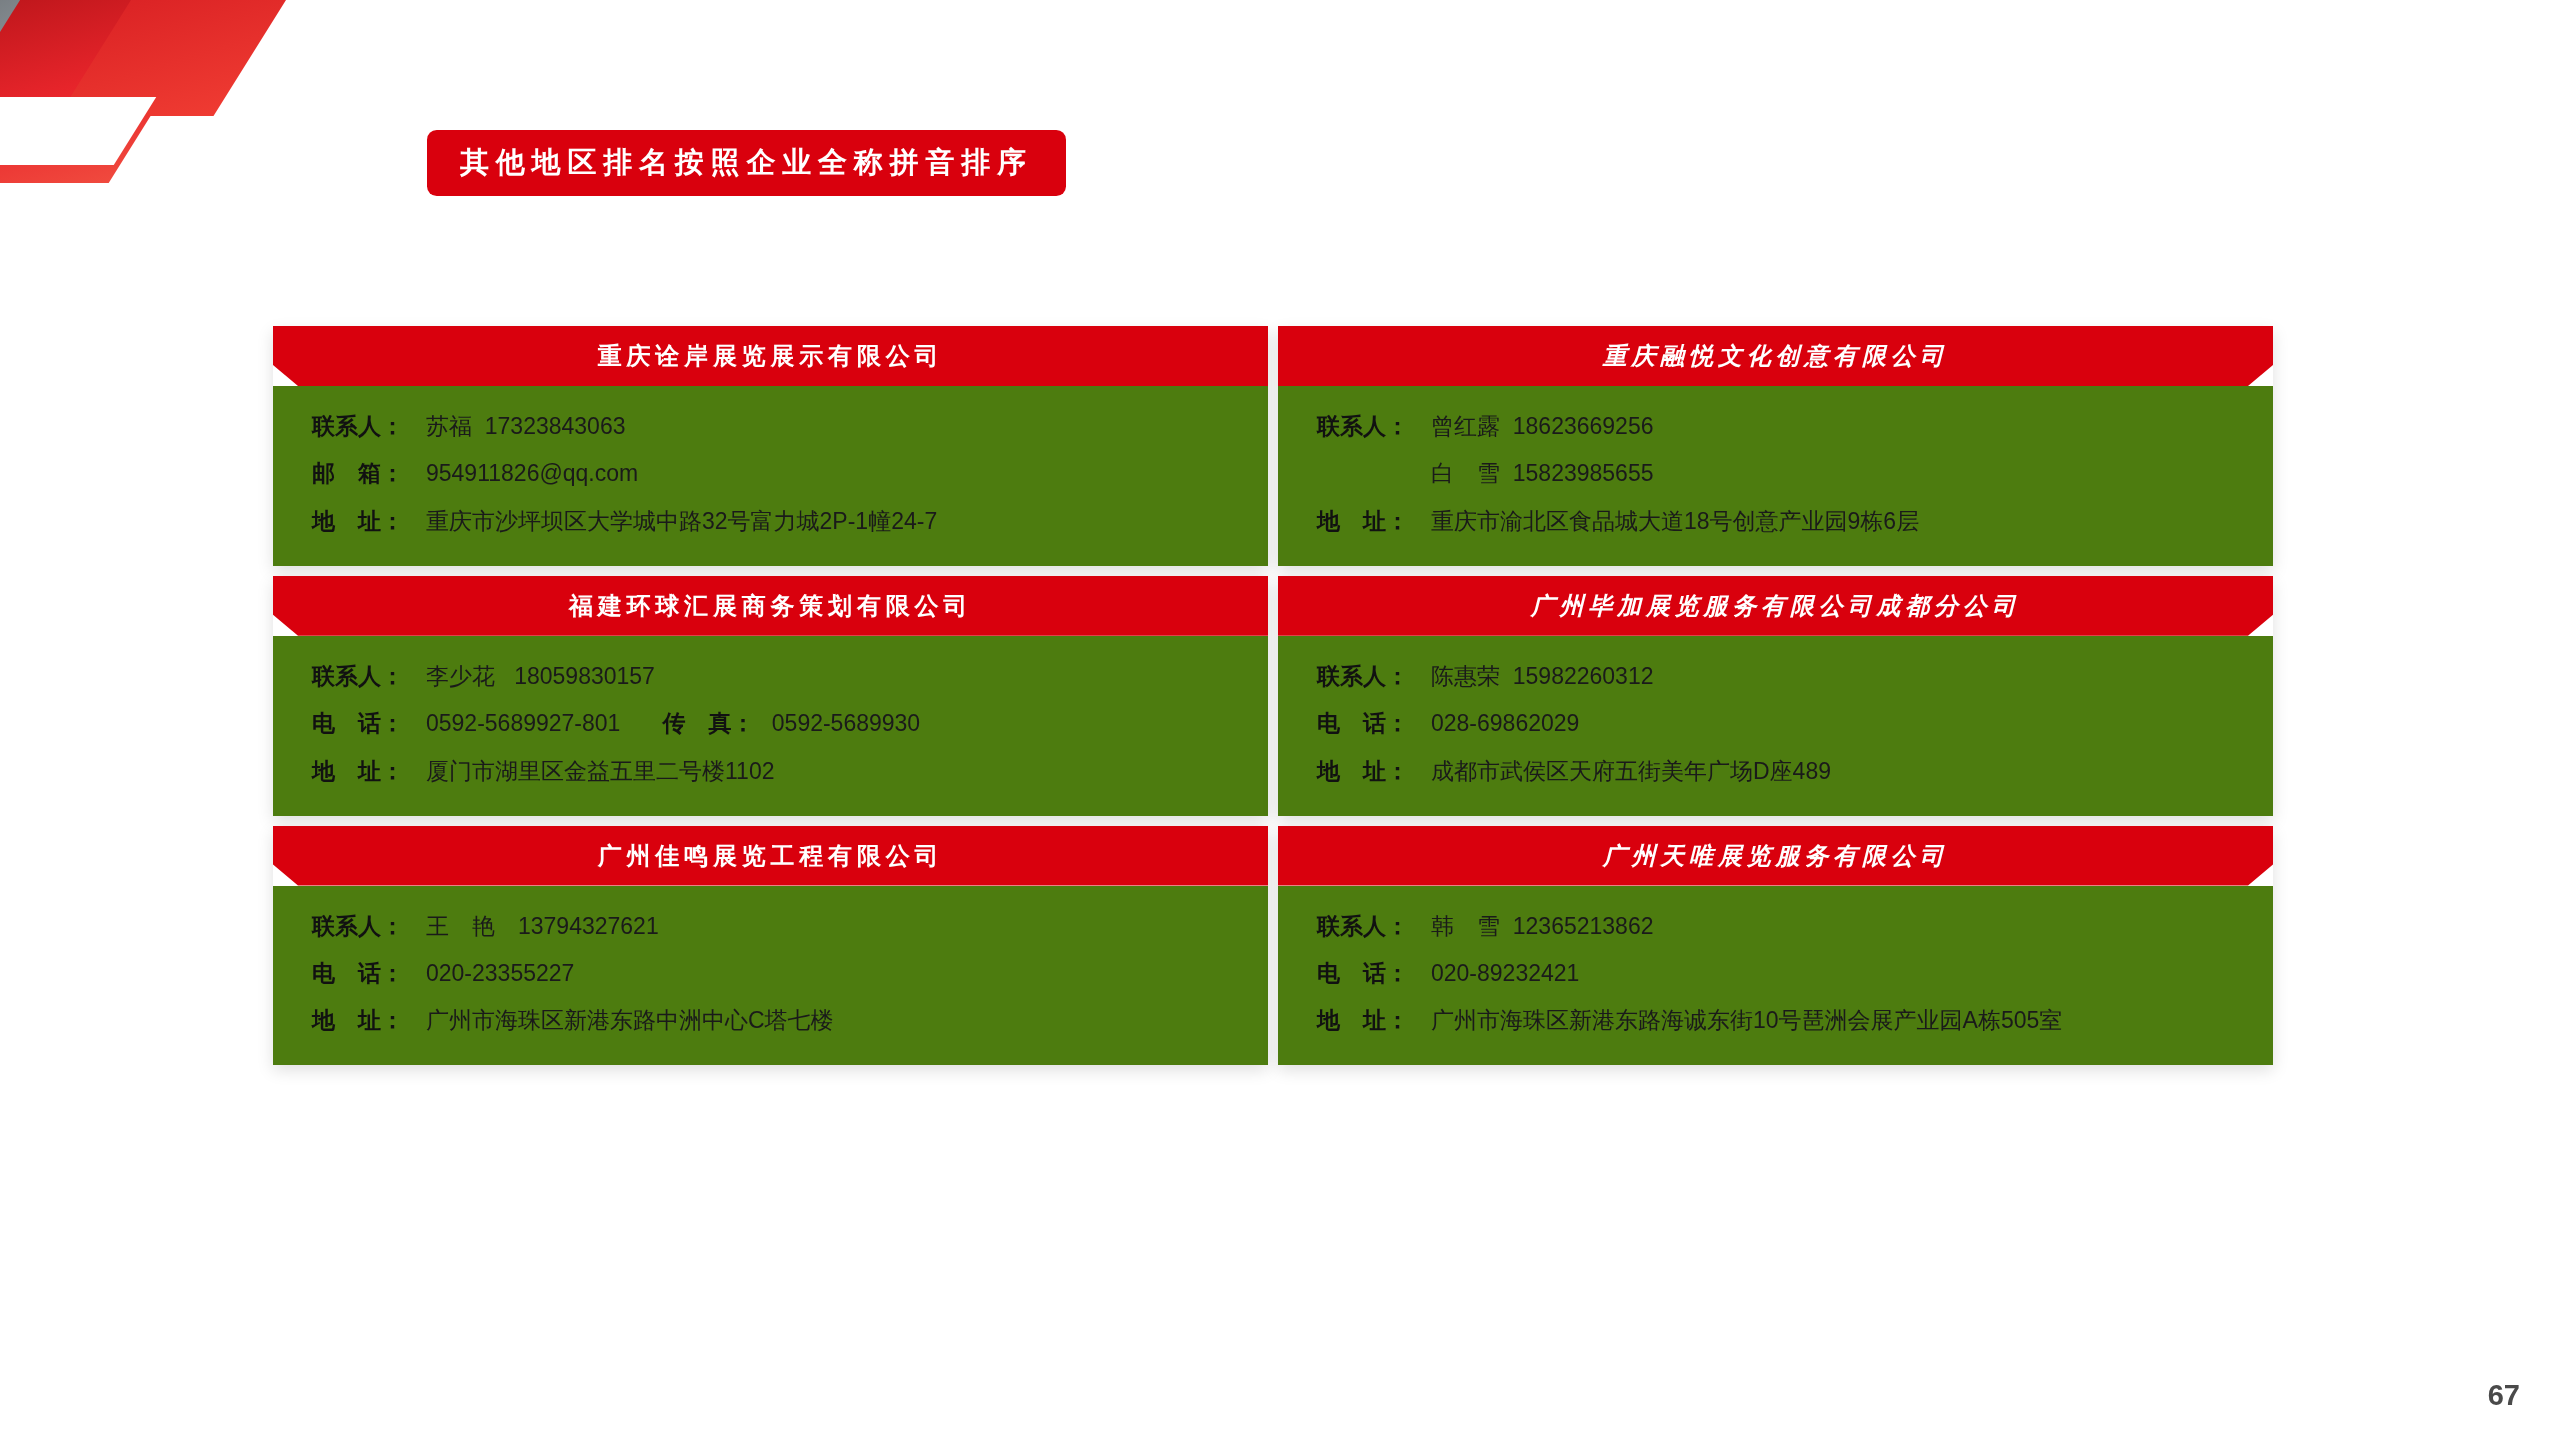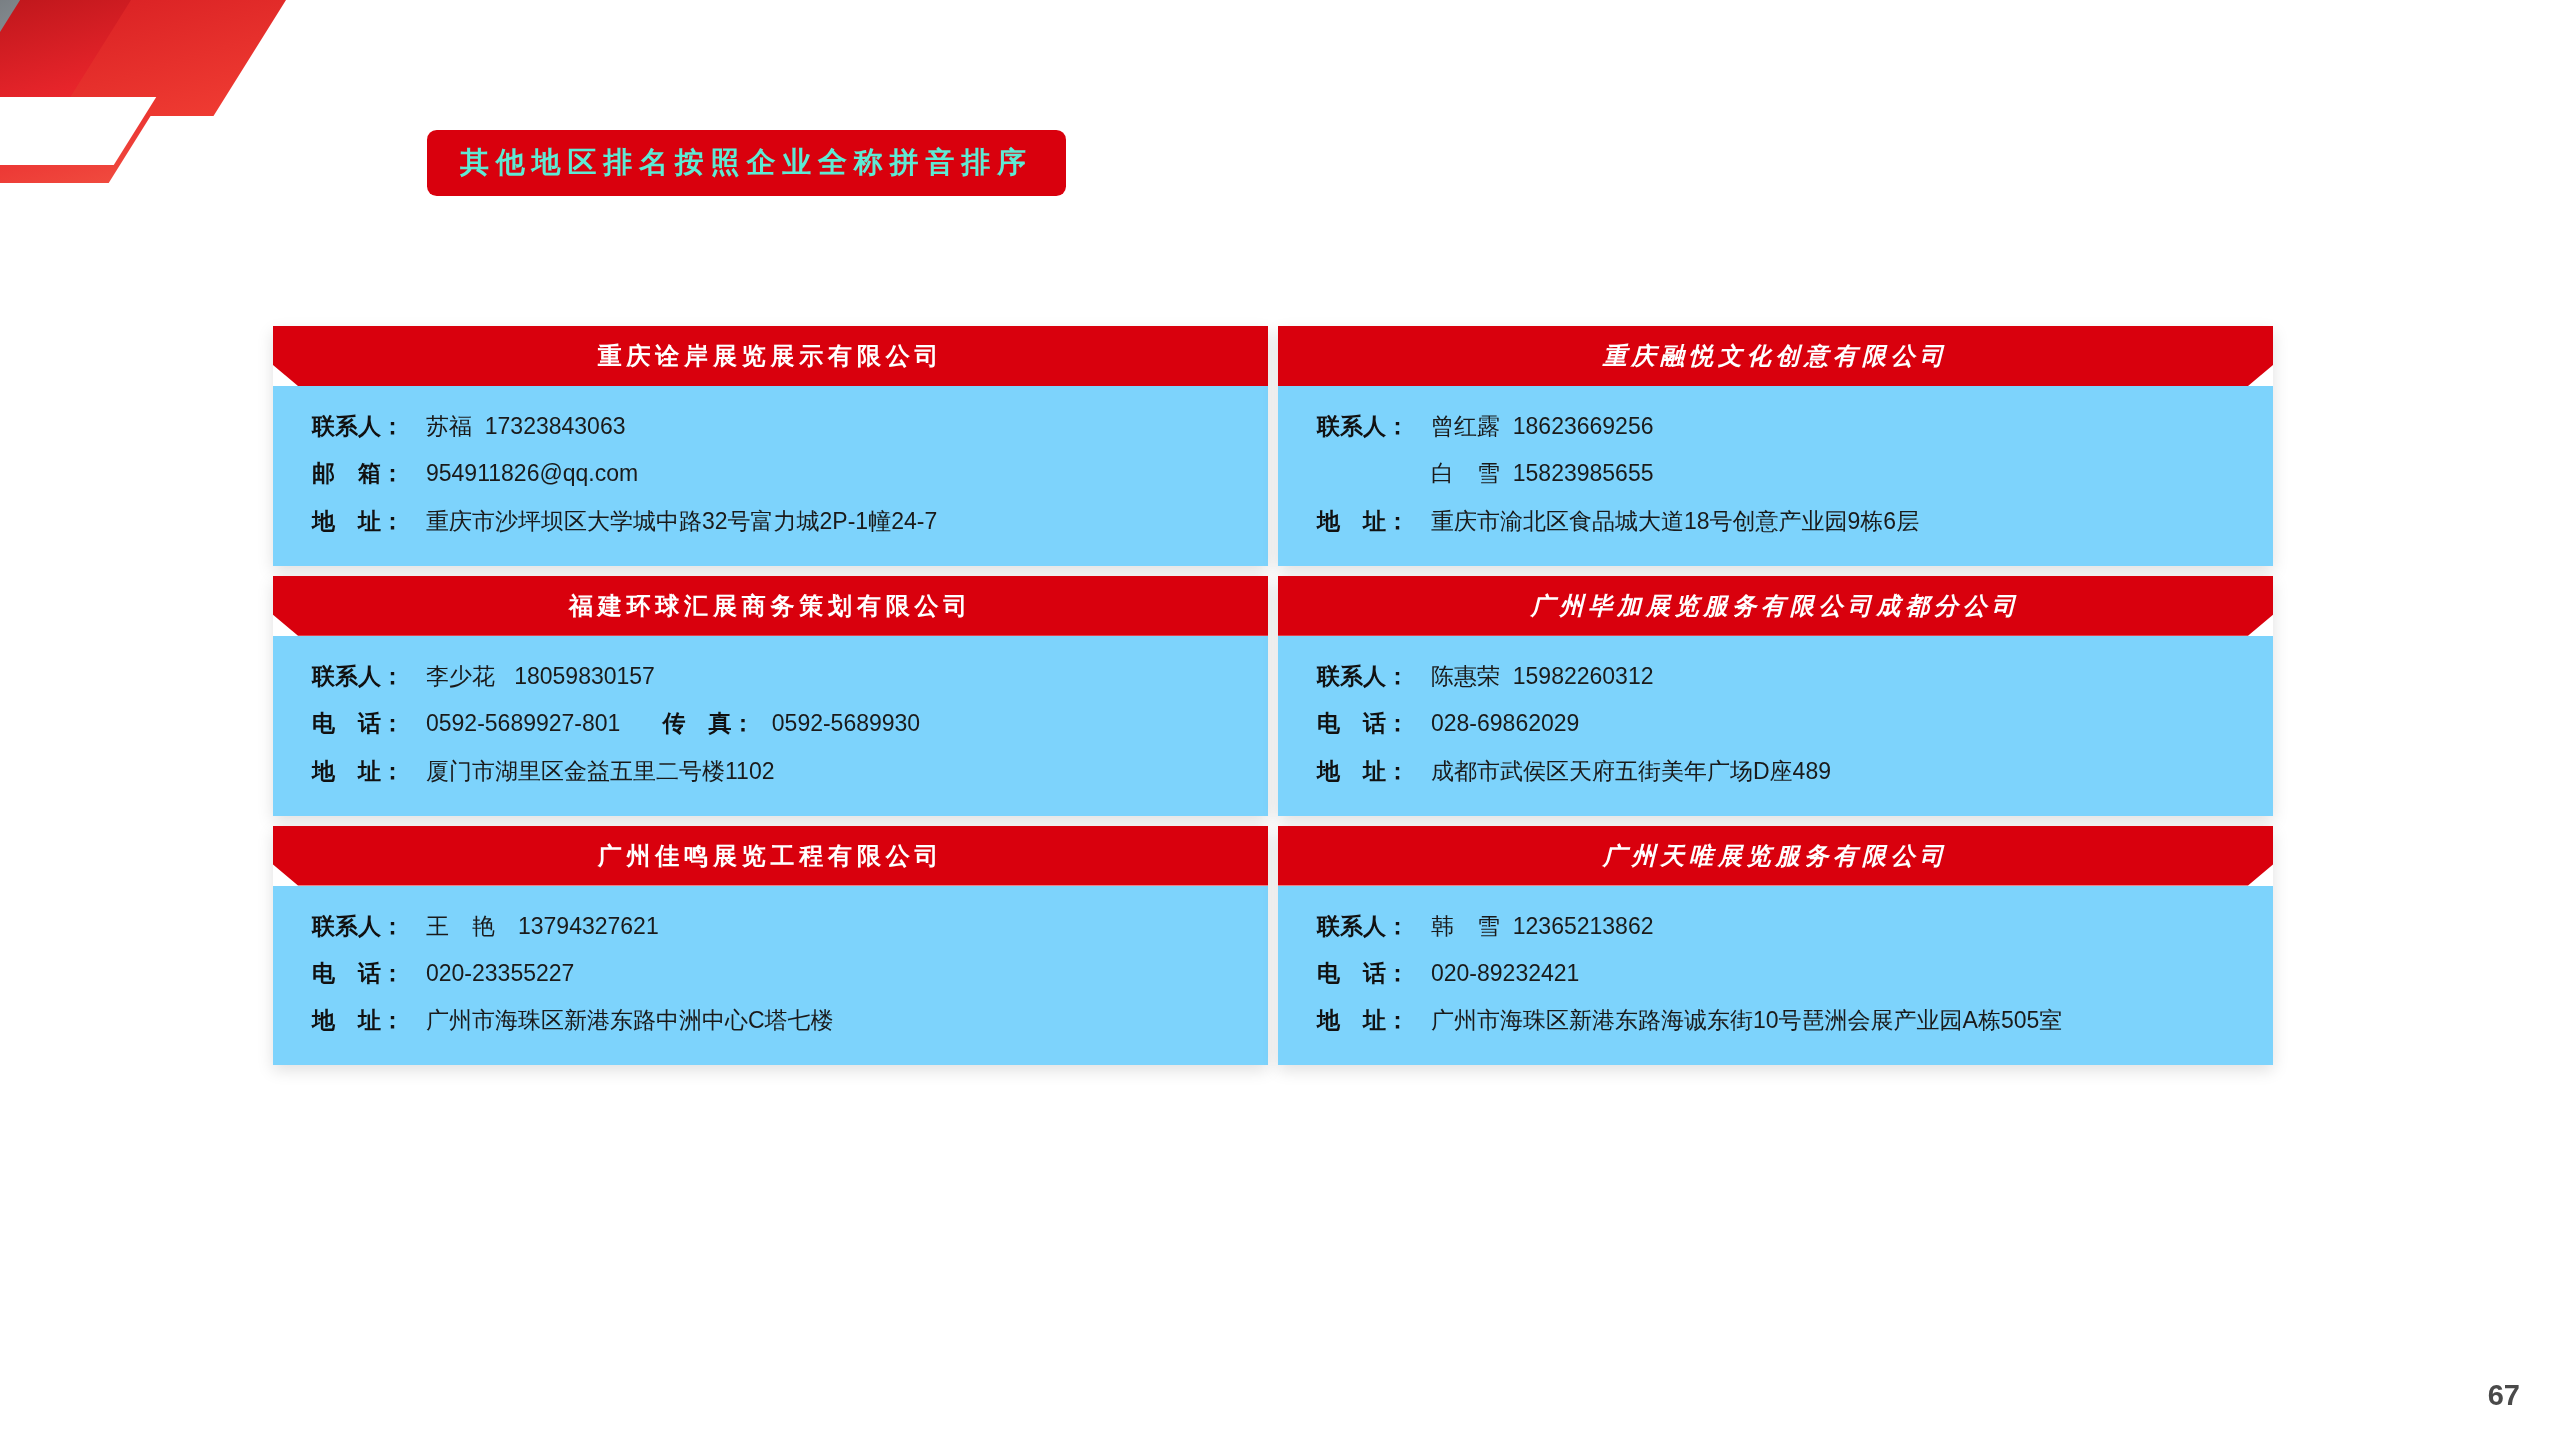--- a/index.html
+++ b/index.html
@@ -54,21 +54,21 @@
     position: absolute;
     top: 130px;
     left: 427px;
     height: 66px;
     padding: 0 33px;
     background: #d9000d;
     border-radius: 9.7px;
     display: flex;
     align-items: center;
     justify-content: center;
-    color: #5eead4;
+    color: #ffffff;
     font-size: 29px;
     font-weight: bold;
     letter-spacing: 6.8px;
     white-space: nowrap;
   }
 
   
   .grid {
     position: absolute;
     top: 326px;
@@ -102,21 +102,21 @@
     white-space: nowrap;
     clip-path: polygon(0 0, 100% 0, 100% 100%, 25px 100%, 0 calc(100% - 21px));
   }
   .card-header.right-notch {
     clip-path: polygon(0 0, 100% 0, 100% calc(100% - 21px), calc(100% - 25px) 100%, 0 100%);
     font-style: italic;
   }
 
   .card-body {
     padding: 25px 0 29px 0;
-    background: #7dd3fc;
+    background: #4d7c0f;
     min-height: 147px;
   }
 
   .row {
     display: flex;
     align-items: baseline;
     padding: 0 39px;
     margin-bottom: 16.4px;
     font-size: 23px;
     color: #1a1a1a;

